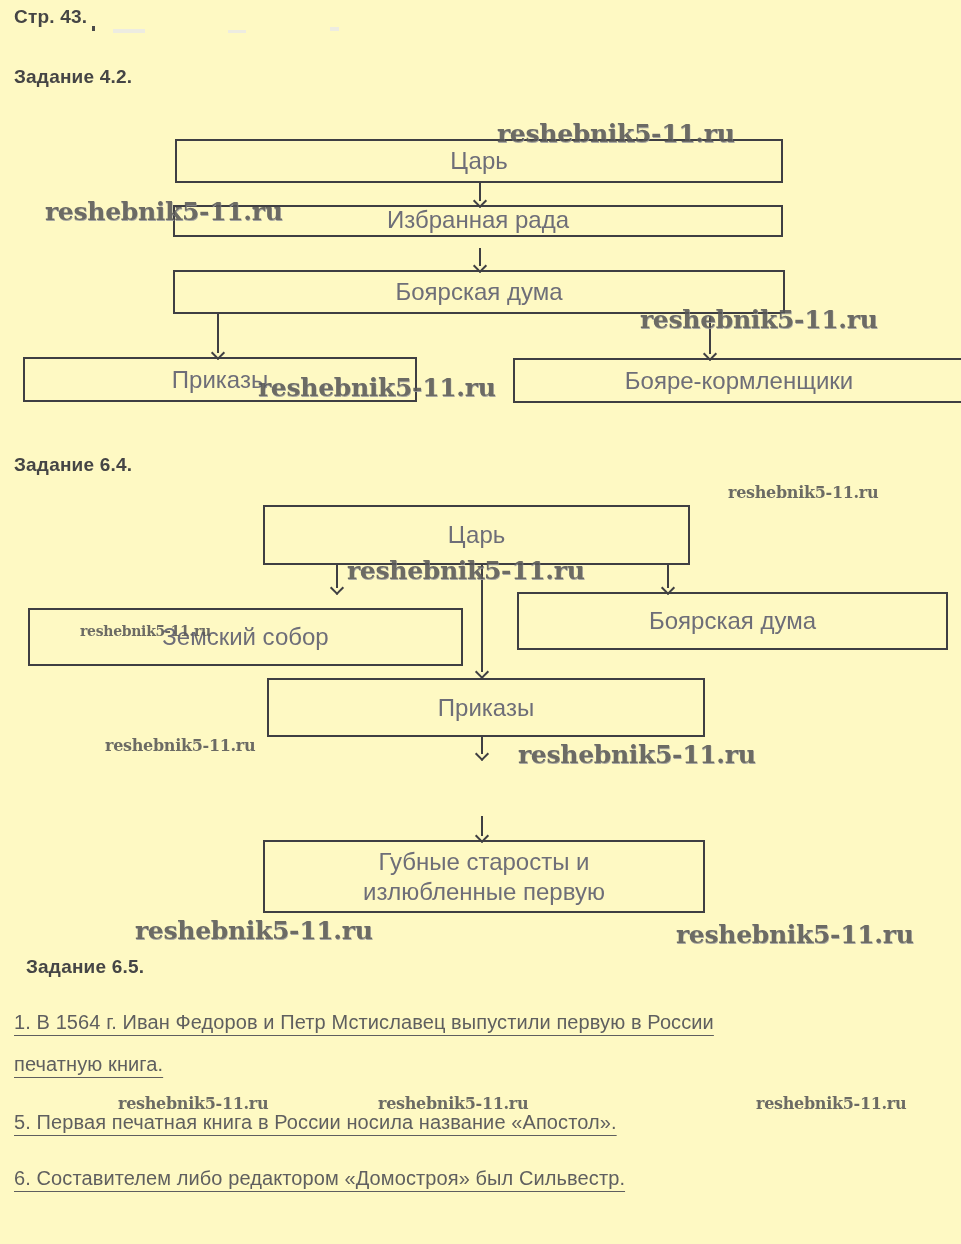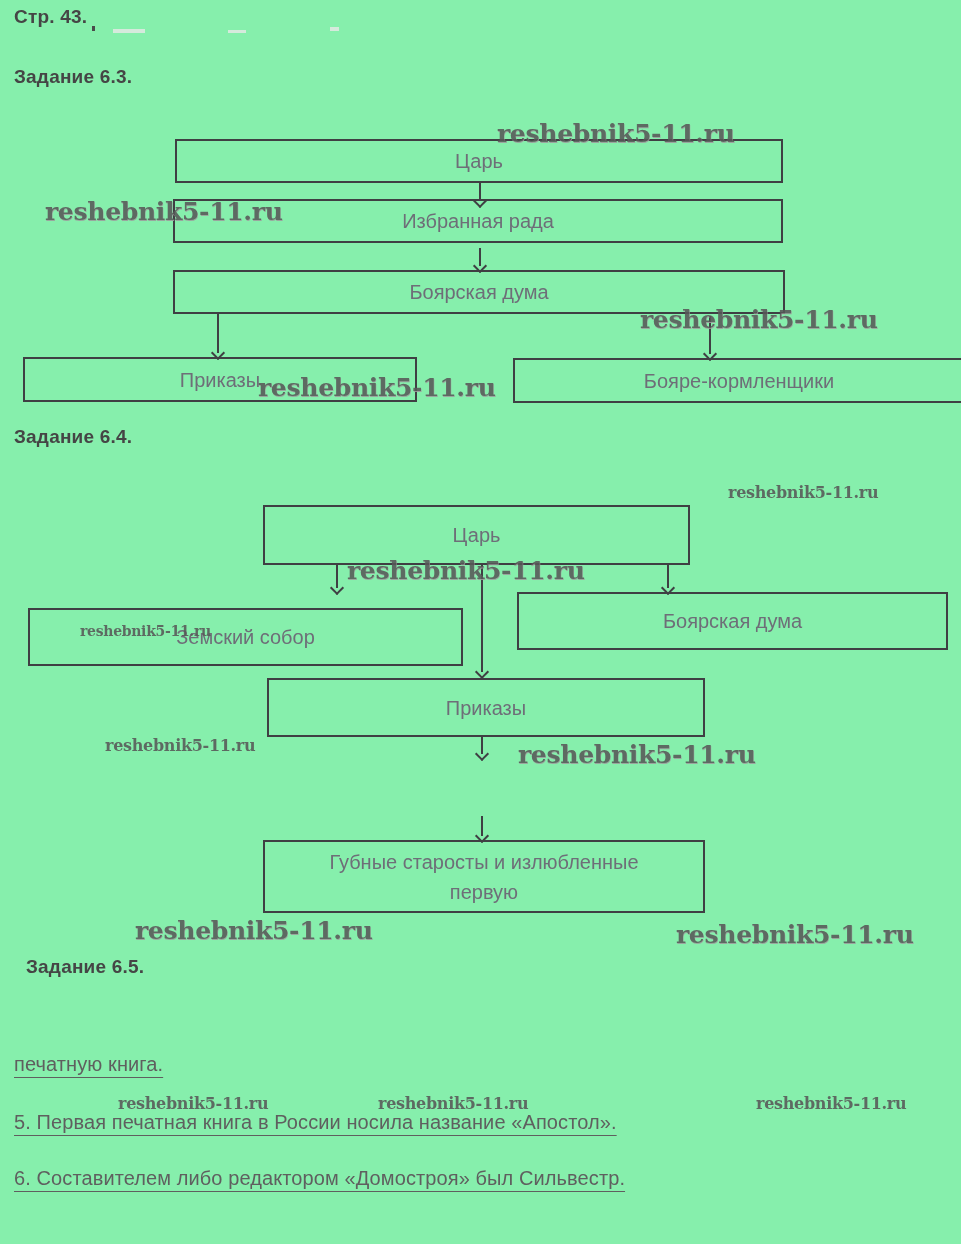--- a/index.html
+++ b/index.html
@@ -2,34 +2,34 @@
 <html><head>
 <meta charset="utf-8">
 <style>
   * { margin:0; padding:0; box-sizing:border-box; }
   html,body { background:#ffffff; }
   body {
     width:961px; height:1244px;
     font-family:"Liberation Sans", sans-serif;
     position:relative;
   }
-  .page { position:absolute; left:0; top:0; width:961px; height:1244px; background:#86efac; overflow:hidden; }
+  .page { position:absolute; left:0; top:0; width:961px; height:1244px; background:#fef9c3; overflow:hidden; }
 
   .heading {
     position:absolute;
     font-size:19px; font-weight:bold; color:#454545;
     letter-spacing:0.2px; white-space:nowrap;
   }
 
   .box {
     position:absolute;
     border:2px solid #3f3f43;
     display:flex; align-items:center; justify-content:center;
     text-align:center;
-    color:#6e6e78; font-size:20px; line-height:30px;
+    color:#6e6e78; font-size:24px; line-height:30px;
     background:transparent;
     z-index:1;
   }
   .box .box-label { display:block; }
   .box .narrow { max-width:340px; }
 
   .arrow { position:absolute; width:14px; z-index:1; }
   .arrow .shaft {
     position:absolute; left:50%; top:0; bottom:5px;
     border-left:2px solid #3f3f43; margin-left:-1px;
@@ -71,30 +71,30 @@
 
 <div class="page">
 
   <div class="heading" style="left:14px; top:6px;">Стр. 43.</div>
 
   <div class="ghost-dark" style="left:92px; top:26px; width:3px; height:5px;"></div>
   <div class="ghost" style="left:113px; top:29px; width:32px; height:4px;"></div>
   <div class="ghost" style="left:228px; top:30px; width:18px; height:3px;"></div>
   <div class="ghost" style="left:330px; top:27px; width:9px; height:4px;"></div>
 
-  <div class="heading" style="left:14px; top:66px;">Задание 6.3.</div>
+  <div class="heading" style="left:14px; top:66px;">Задание 4.2.</div>
 
   <div class="box" style="left:175px; top:139px; width:608px; height:44px;">
     <span class="box-label">Царь</span>
   </div>
   <div class="arrow" style="left:473px; top:182px; height:24px;">
       <span class="shaft"></span>
       <span class="head"></span>
     </div>
-  <div class="box" style="left:173px; top:199px; width:610px; height:44px;">
+  <div class="box" style="left:173px; top:205px; width:610px; height:32px;align-items:flex-end;">
     <span class="box-label">Избранная рада</span>
   </div>
   <div class="arrow" style="left:473px; top:248px; height:23px;">
       <span class="shaft"></span>
       <span class="head"></span>
     </div>
   <div class="box" style="left:173px; top:270px; width:612px; height:44px;">
     <span class="box-label">Боярская дума</span>
   </div>
   <div class="arrow" style="left:211px; top:313px; height:45px;">
@@ -110,21 +110,21 @@
   </div>
   <div class="box" style="left:513px; top:358px; width:452px; height:45px;">
     <span class="box-label">Бояре-кормленщики</span>
   </div>
 
   <div class="wm wm-lg" style="left:497px; top:119px;">reshebnik5-11.ru</div>
   <div class="wm wm-lg" style="left:45px; top:197px;">reshebnik5-11.ru</div>
   <div class="wm wm-lg" style="left:640px; top:305px;">reshebnik5-11.ru</div>
   <div class="wm wm-lg" style="left:258px; top:373px;">reshebnik5-11.ru</div>
 
-  <div class="heading" style="left:14px; top:426px;">Задание 6.4.</div>
+  <div class="heading" style="left:14px; top:454px;">Задание 6.4.</div>
 
   <div class="box" style="left:263px; top:505px; width:427px; height:60px;">
     <span class="box-label">Царь</span>
   </div>
   <div class="arrow" style="left:330px; top:565px; height:28px;">
       <span class="shaft"></span>
       <span class="head"></span>
     </div>
   <div class="arrow" style="left:661px; top:565px; height:28px;">
       <span class="shaft"></span>
@@ -160,20 +160,21 @@
   <div class="wm wm-md" style="left:728px; top:483px;">reshebnik5-11.ru</div>
   <div class="wm wm-lg" style="left:347px; top:556px;">reshebnik5-11.ru</div>
   <div class="wm wm-sm" style="left:80px; top:623px;">reshebnik5-11.ru</div>
   <div class="wm wm-md" style="left:105px; top:736px;">reshebnik5-11.ru</div>
   <div class="wm wm-lg" style="left:518px; top:740px;">reshebnik5-11.ru</div>
   <div class="wm wm-lg" style="left:135px; top:916px;">reshebnik5-11.ru</div>
   <div class="wm wm-lg" style="left:676px; top:920px;">reshebnik5-11.ru</div>
 
   <div class="heading" style="left:26px; top:956px;">Задание 6.5.</div>
 
+  <div class="answer-line" style="left:14px; top:1011px;">1. В 1564 г. Иван Федоров и Петр Мстиславец выпустили первую в России</div>
   <div class="answer-line" style="left:14px; top:1053px;">печатную книга.</div>
 
   <div class="wm wm-md" style="left:118px; top:1094px;">reshebnik5-11.ru</div>
   <div class="wm wm-md" style="left:378px; top:1094px;">reshebnik5-11.ru</div>
   <div class="wm wm-md" style="left:756px; top:1094px;">reshebnik5-11.ru</div>
 
   <div class="answer-line" style="left:14px; top:1111px;">5. Первая печатная книга в России носила название «Апостол».</div>
   <div class="answer-line" style="left:14px; top:1167px;">6. Составителем либо редактором «Домостроя» был Сильвестр.</div>
 
 </div>

